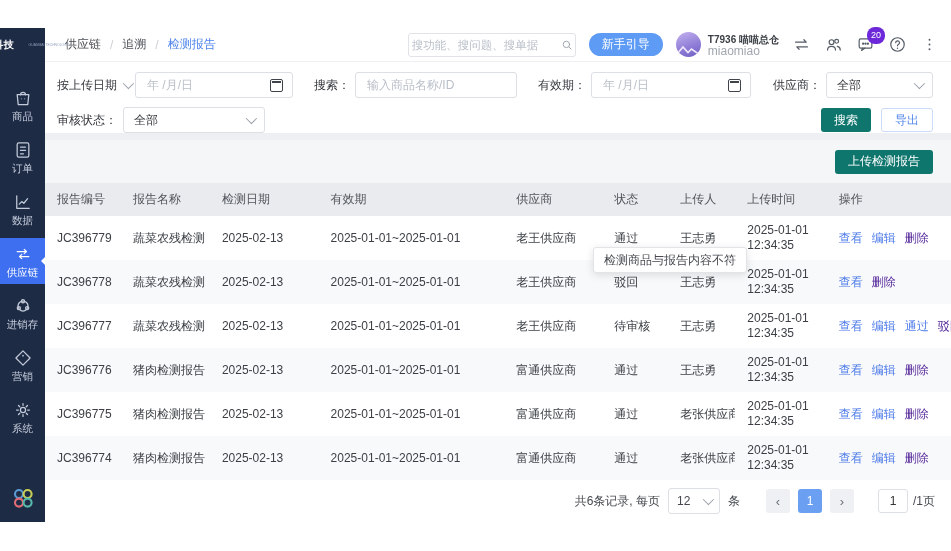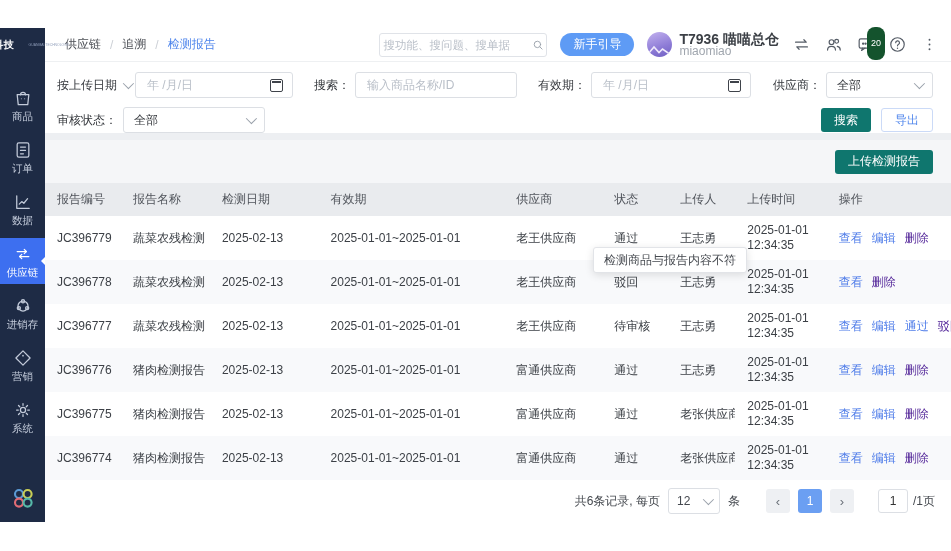--- a/index.html
+++ b/index.html
@@ -36,27 +36,27 @@
   .hsearch input{border:none;outline:none;flex:1;font-size:11.5px;color:#333;min-width:0;
                  font-family:inherit;background:transparent;}
   .hsearch input::placeholder{color:#b9bfc8;}
   .hsearch svg{width:14px;height:14px;stroke:#9aa1ab;fill:none;stroke-width:1.6;stroke-linecap:round;}
   .guide-btn{background:#5e9bf5;color:#fff;border:none;border-radius:12px;height:23px;
              padding:0 13px;font-size:12px;cursor:pointer;font-family:inherit;white-space:nowrap;}
   .user-wrap{display:flex;align-items:center;gap:7px;cursor:pointer;}
   .avatar{width:25px;height:25px;border-radius:50%;background:linear-gradient(160deg,#c3b2ef 0%,#8d7bd6 60%,#6f5fc2 100%);
           overflow:hidden;position:relative;flex:0 0 auto;}
   .avatar svg{position:absolute;bottom:2px;left:0;width:25px;height:14px;}
-  .user-name{font-size:14px;color:#3c4046;line-height:13px;font-weight:bold;white-space:nowrap;}
+  .user-name{font-size:10px;color:#3c4046;line-height:13px;font-weight:bold;white-space:nowrap;}
   .user-sub{font-size:12px;color:#a0a6ae;line-height:11px;}
   .tb-icon{width:19px;height:19px;color:#555c66;cursor:pointer;position:relative;flex:0 0 auto;}
   .tb-icon svg{width:19px;height:19px;stroke:currentColor;fill:none;stroke-width:1.5;
                stroke-linecap:round;stroke-linejoin:round;}
-  .badge{position:absolute;top:-8px;left:11px;background:#14532d;color:#fff;font-size:9px;
-         line-height:9px;padding:12px 4px;border-radius:8px;font-weight:normal;}
+  .badge{position:absolute;top:-8px;left:11px;background:#6d28d9;color:#fff;font-size:9px;
+         line-height:9px;padding:4px 4px;border-radius:8px;font-weight:normal;}
 
   
   .filters{position:absolute;left:45px;right:0;top:34px;height:71px;background:#fff;
            box-sizing:border-box;padding:10px 18px 0 12px;font-size:12px;color:#35383d;z-index:2;}
   .f-row{display:flex;align-items:center;height:26px;margin-bottom:9px;}
   .f-label{white-space:nowrap;}
   .chev{width:7px;height:7px;border-right:1.4px solid #9aa1ab;border-bottom:1.4px solid #9aa1ab;
         transform:rotate(45deg) translateY(-2px);flex:0 0 auto;}
   .date-type{display:flex;align-items:center;gap:6px;width:88px;cursor:pointer;}
   .f-input{height:26px;border:1px solid #dcdfe4;border-radius:3px;display:flex;align-items:center;

